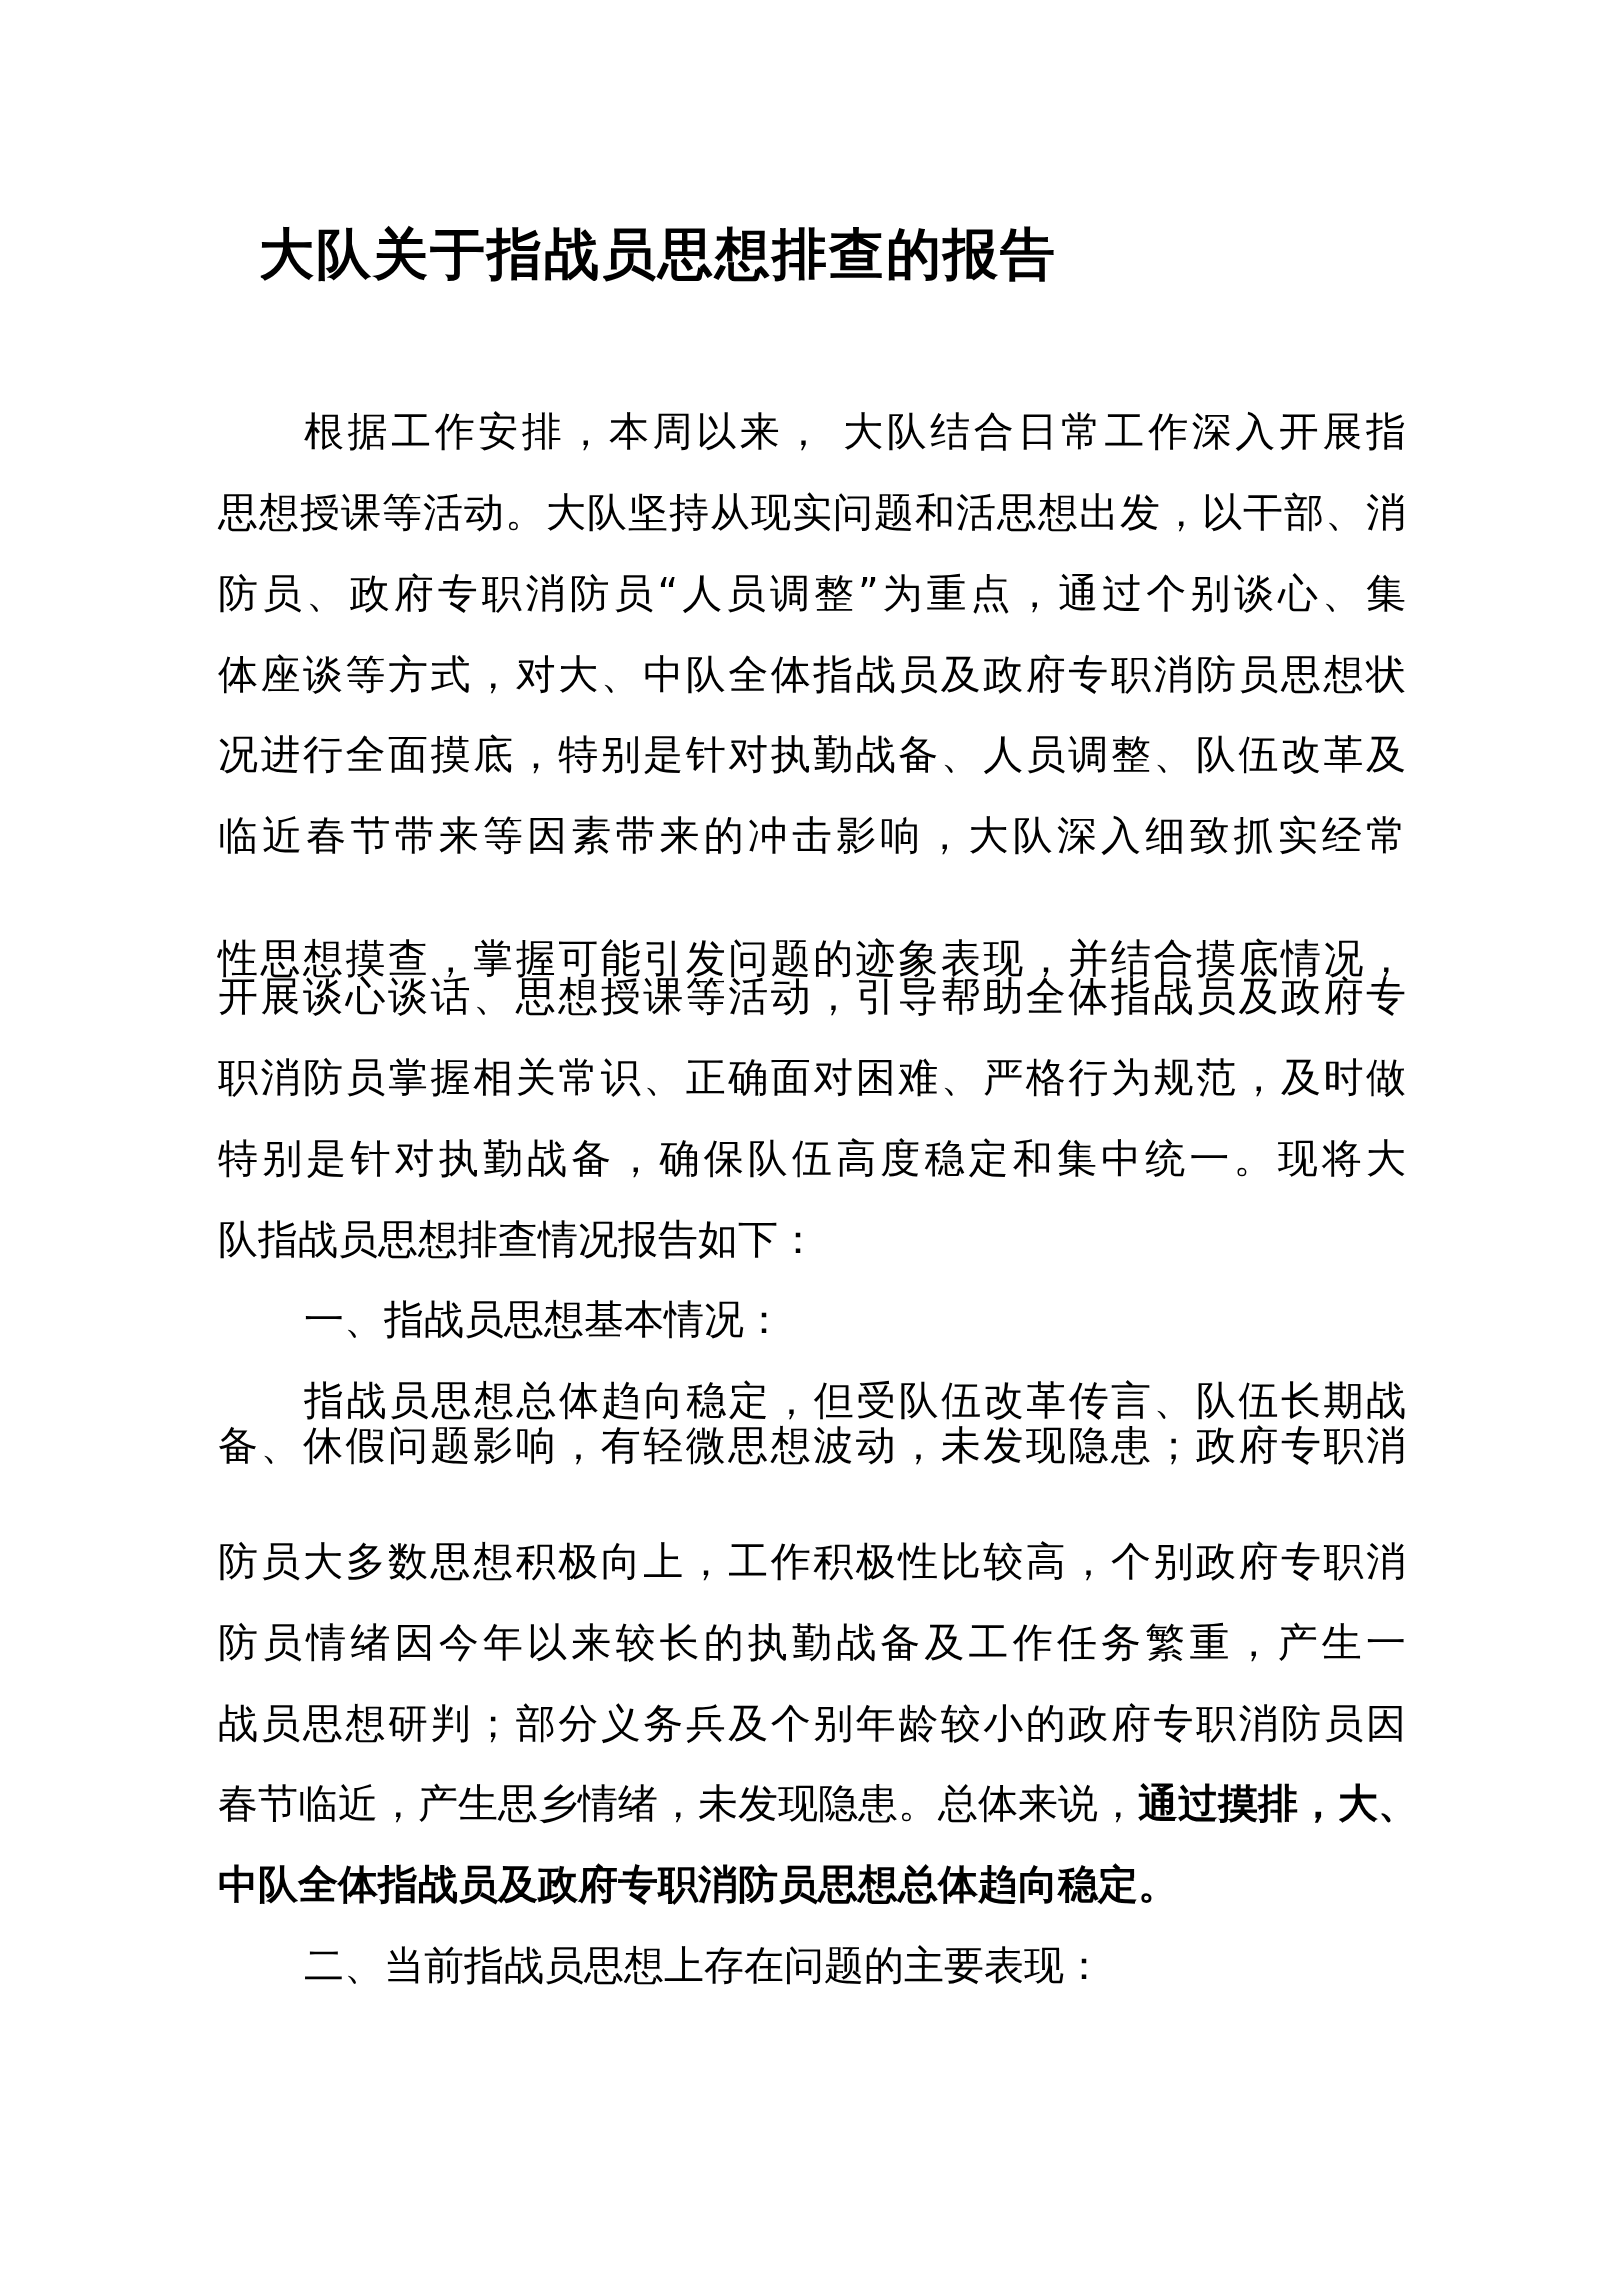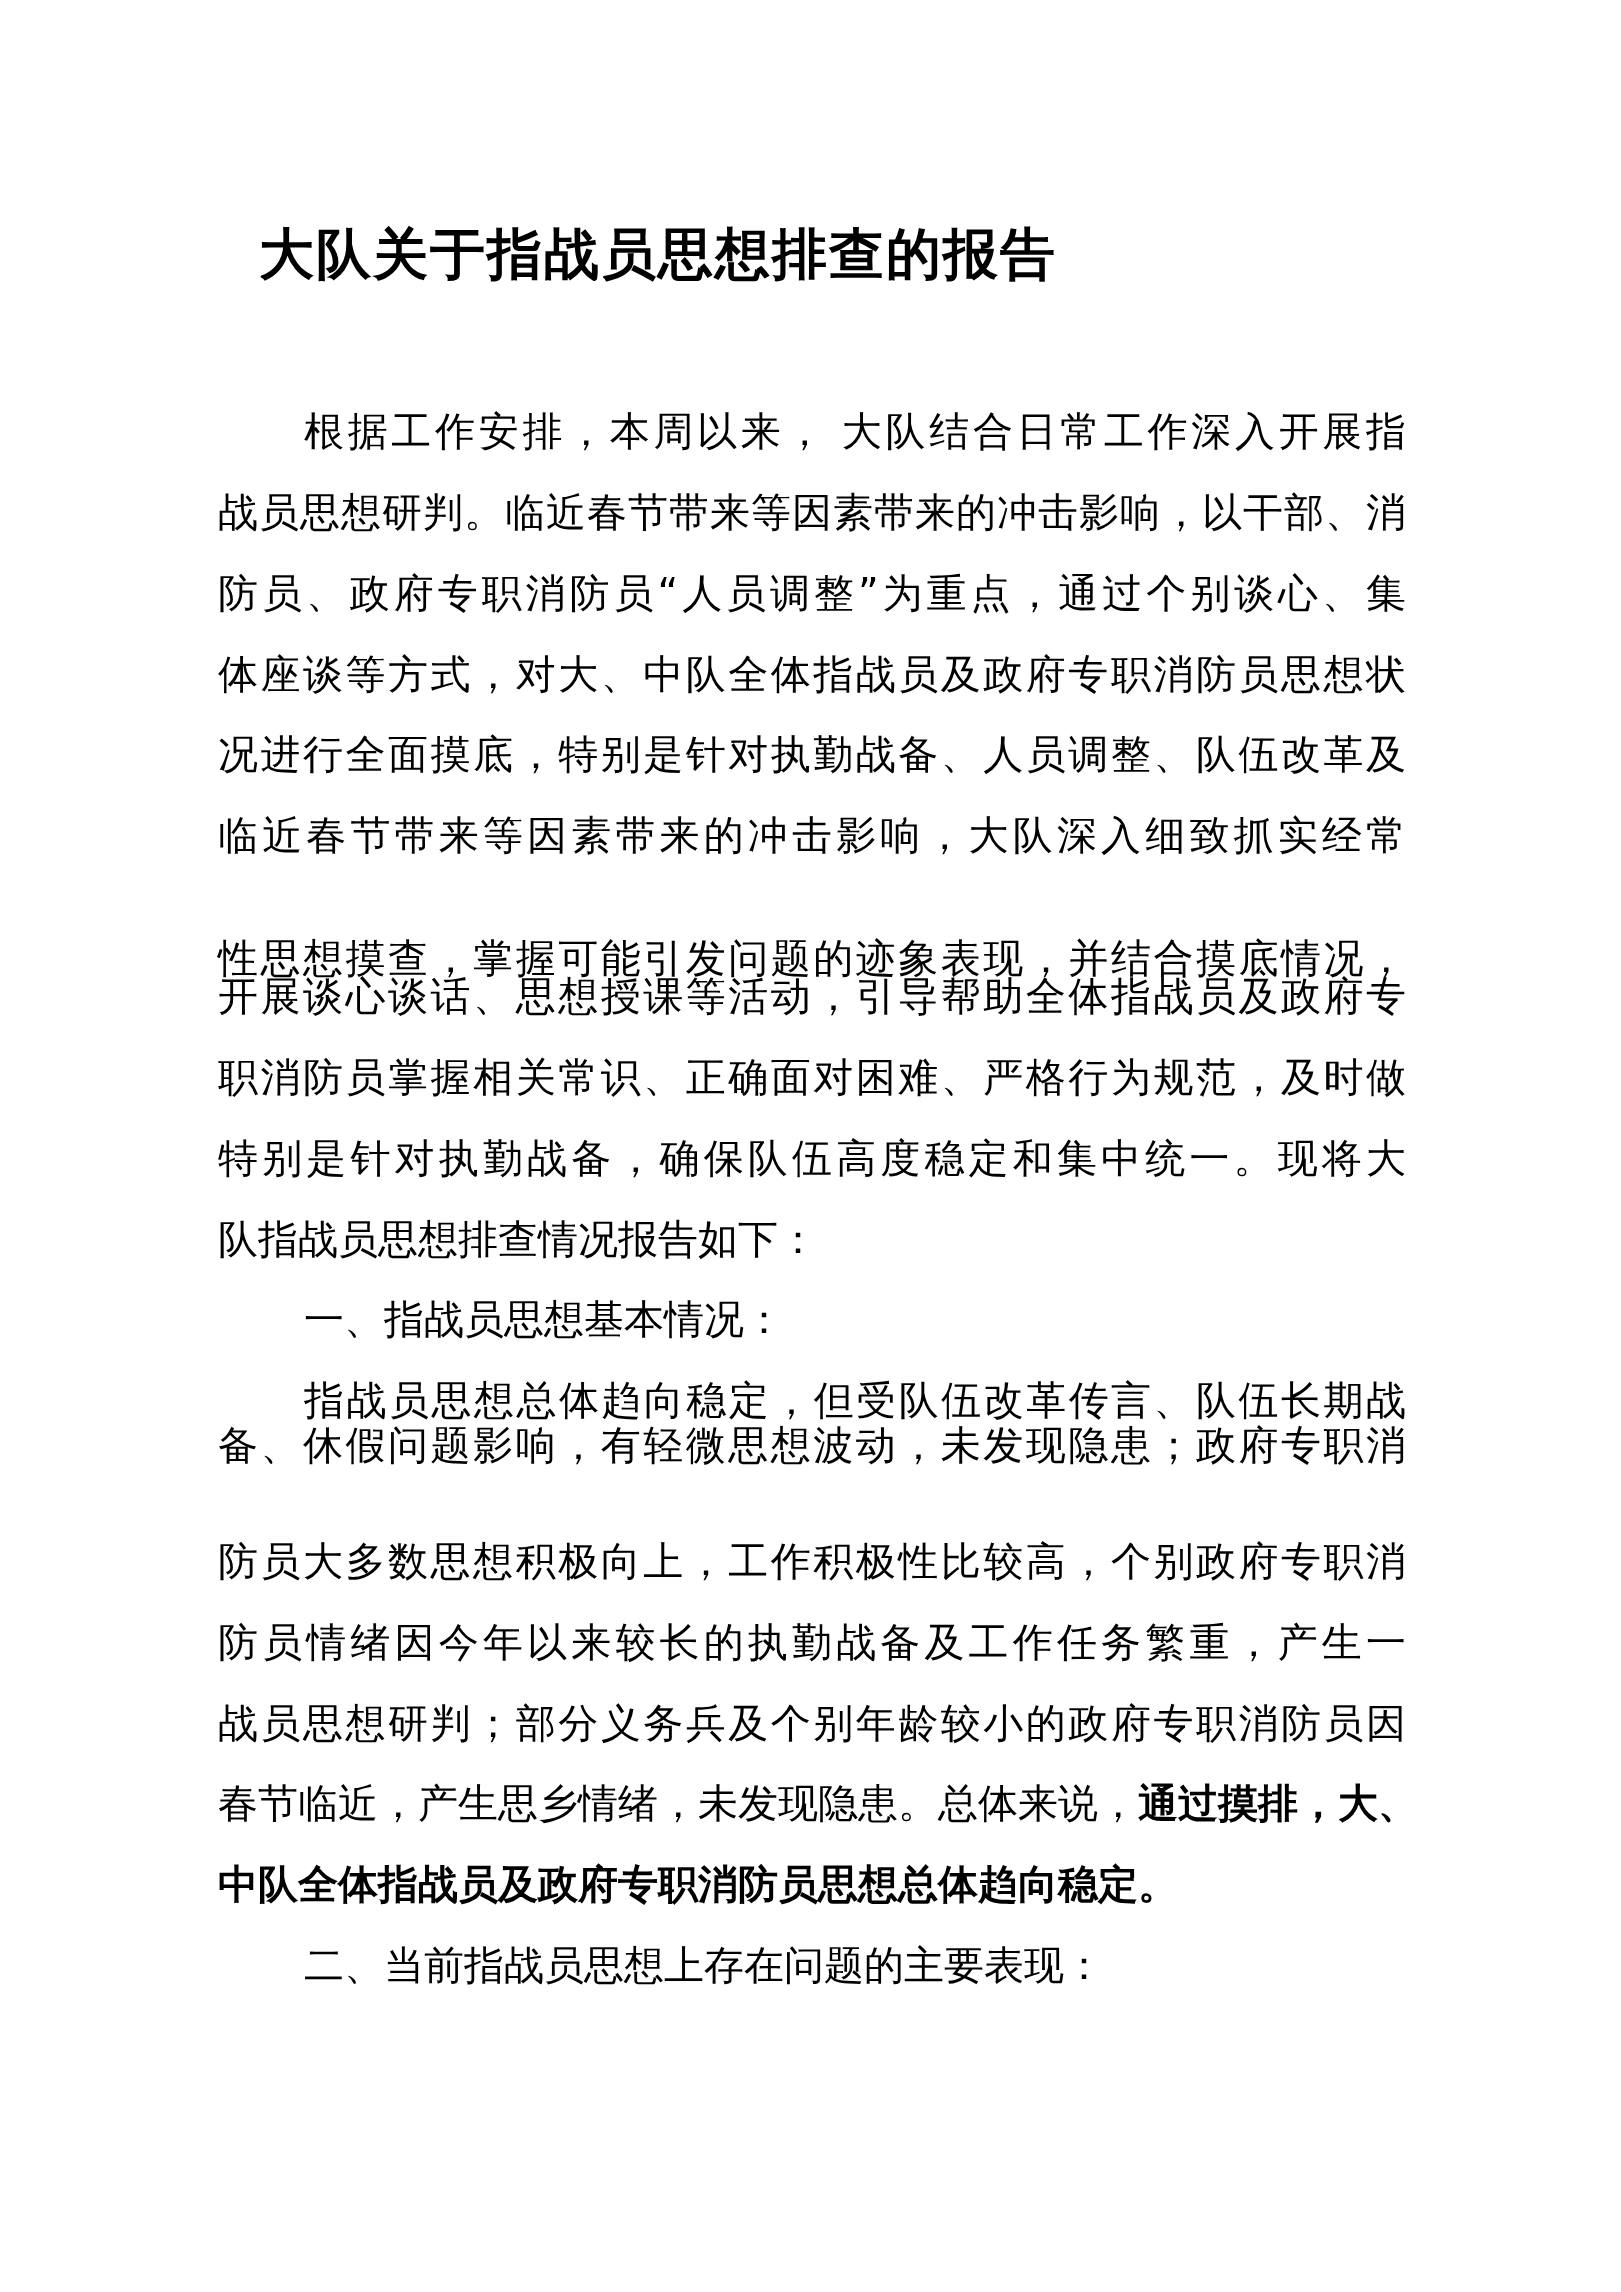--- a/index.html
+++ b/index.html
@@ -10,31 +10,31 @@
     font-family:"DejaVu Serif", "Liberation Serif", serif; font-weight:bold;
     font-size:55px; line-height:71px; color:#000; letter-spacing:2px;
   }
   .line {
     position:absolute; left:218px; width:1188px; height:59px;
     font-family:"DejaVu Sans", "Liberation Sans", sans-serif;
     font-size:40px; line-height:59px; color:#000; white-space:nowrap;
     text-align:justify; text-align-last:justify;
   }
   .line.last { text-align-last:left; }
-  .line.indent { padding-left:86px; width:1102px;font-family:Liberation Serif, serif; }
+  .line.indent { padding-left:86px; width:1102px; }
   .b { font-weight:bold; }
 </style>
 </head>
 <body>
 
 <div class="page">
   <div class="title">大队关于指战员思想排查的报告</div>
 
   <div class="line indent" style="top:402px">根据工作安排，本周以来， 大队结合日常工作深入开展指</div>
-  <div class="line" style="top:483px">战员思想研判。临近春节带来等因素带来的冲击影响，以干部、消</div>
+  <div class="line" style="top:483px">思想授课等活动。大队坚持从现实问题和活思想出发，以干部、消</div>
   <div class="line" style="top:564px">防员、政府专职消防员“人员调整”为重点，通过个别谈心、集</div>
   <div class="line" style="top:645px">体座谈等方式，对大、中队全体指战员及政府专职消防员思想状</div>
   <div class="line" style="top:725px">况进行全面摸底，特别是针对执勤战备、人员调整、队伍改革及</div>
   <div class="line" style="top:806px">临近春节带来等因素带来的冲击影响，大队深入细致抓实经常</div>
   <div class="line" style="top:929px">性思想摸查，掌握可能引发问题的迹象表现，并结合摸底情况，</div>
   <div class="line" style="top:967px">开展谈心谈话、思想授课等活动，引导帮助全体指战员及政府专</div>
   <div class="line" style="top:1048px">职消防员掌握相关常识、正确面对困难、严格行为规范，及时做</div>
   <div class="line" style="top:1129px">特别是针对执勤战备，确保队伍高度稳定和集中统一。现将大</div>
   <div class="line indent last" style="top:1290px">一、指战员思想基本情况：</div>
 

